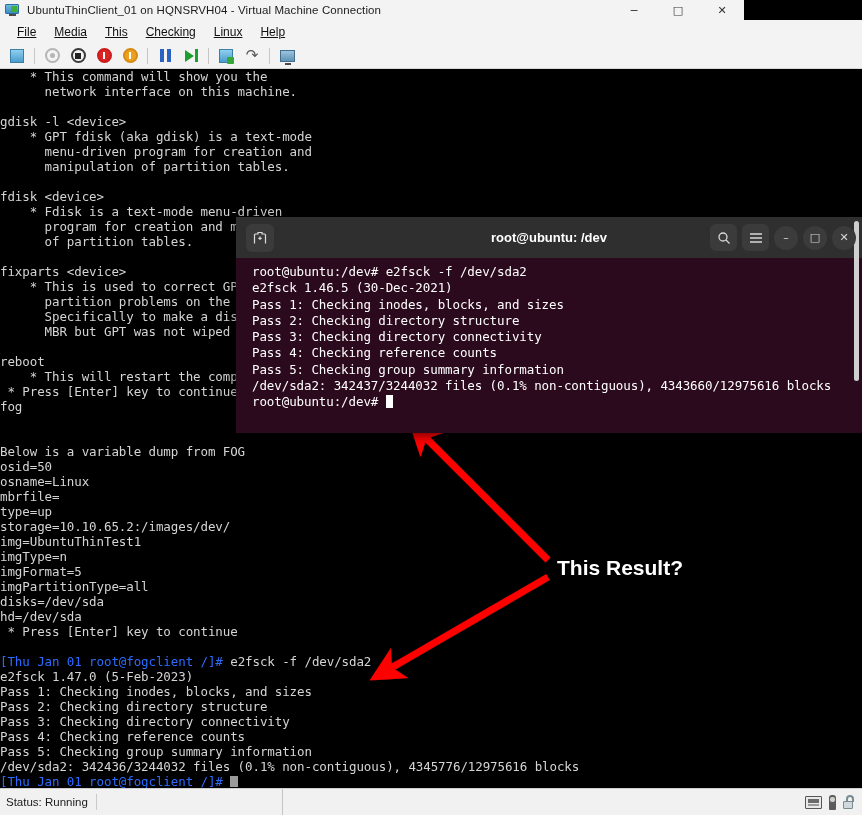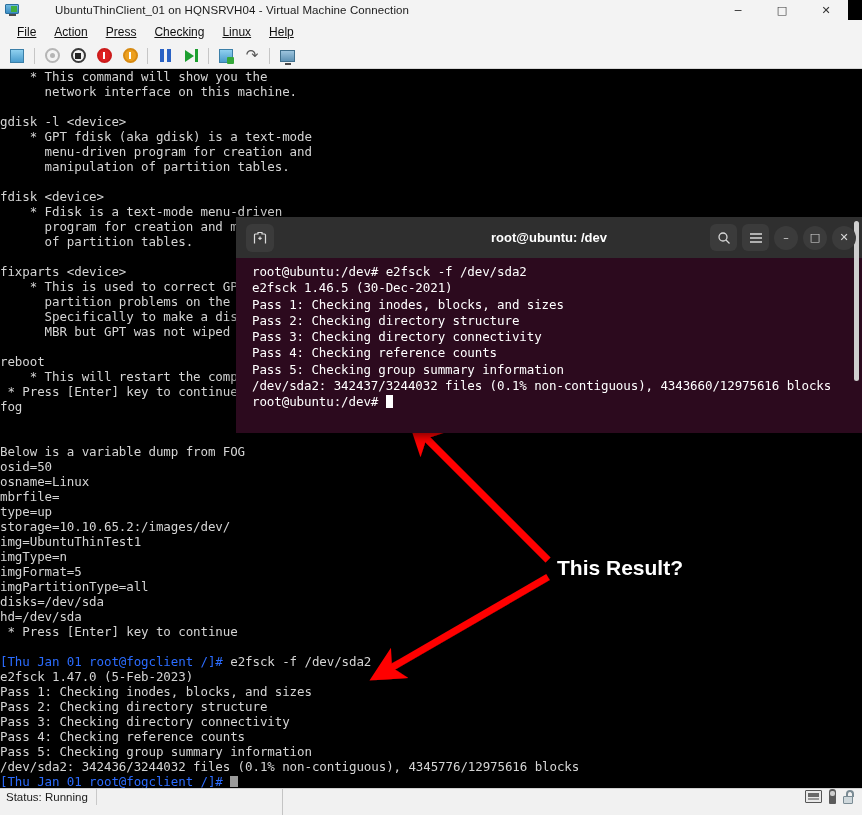--- a/index.html
+++ b/index.html
@@ -15,25 +15,24 @@
     width: 862px;
     height: 815px;
     overflow: hidden;
     background: #000;
   }
 
   
   .vmc-titlebar {
     position: absolute;
     left: 0; top: 0;
-    width: 848px; height: 20px;
+    width: 744px; height: 20px;
     background: #f3f3f3;
     display: flex;
     align-items: center;
-    gap: 28px;
   }
   .vmc-titlebar .tb-icon {
     width: 16px; height: 16px;
     margin-left: 5px; margin-right: 6px;
     position: relative;
     flex: 0 0 auto;
   }
   .mon-outer {
     position: absolute;
     left: 0; top: 2px;
@@ -305,21 +304,21 @@
   }
 
   
   .vmc-statusbar {
     position: absolute;
     left: 0; top: 788px;
     width: 862px; height: 27px;
     background: #f1f1f1;
     border-top: 1px solid #cfcfcf;
     display: flex;
-    align-items: flex-start;
+    align-items: center;
     box-sizing: border-box;
   }
   .status-text {
     font-size: 11.5px;
     color: #1b1b1b;
     padding-left: 6px;
     padding-right: 8px;
     border-right: 1px solid #c9c9c9;
     line-height: 16px;
   }
@@ -396,22 +395,22 @@
     <span class="vmc-title-text">UbuntuThinClient_01 on HQNSRVH04 - Virtual Machine Connection</span>
     <div class="vmc-winbtns">
       <div class="vmc-winbtn">─</div>
       <div class="vmc-winbtn">□</div>
       <div class="vmc-winbtn close">✕</div>
     </div>
   </div>
 
   <div class="vmc-menubar">
     <div class="vmc-menu-item">File</div>
-    <div class="vmc-menu-item">Action</div>
-    <div class="vmc-menu-item">Press</div>
+    <div class="vmc-menu-item">Media</div>
+    <div class="vmc-menu-item">This</div>
     <div class="vmc-menu-item">Checking</div>
     <div class="vmc-menu-item">Linux</div>
     <div class="vmc-menu-item">Help</div>
   </div>
 
   <div class="vmc-toolbar">
     <div class="tb-btn">
       <span class="ico-blue-box"></span>
     </div>
     <div class="tb-sep"></div>

